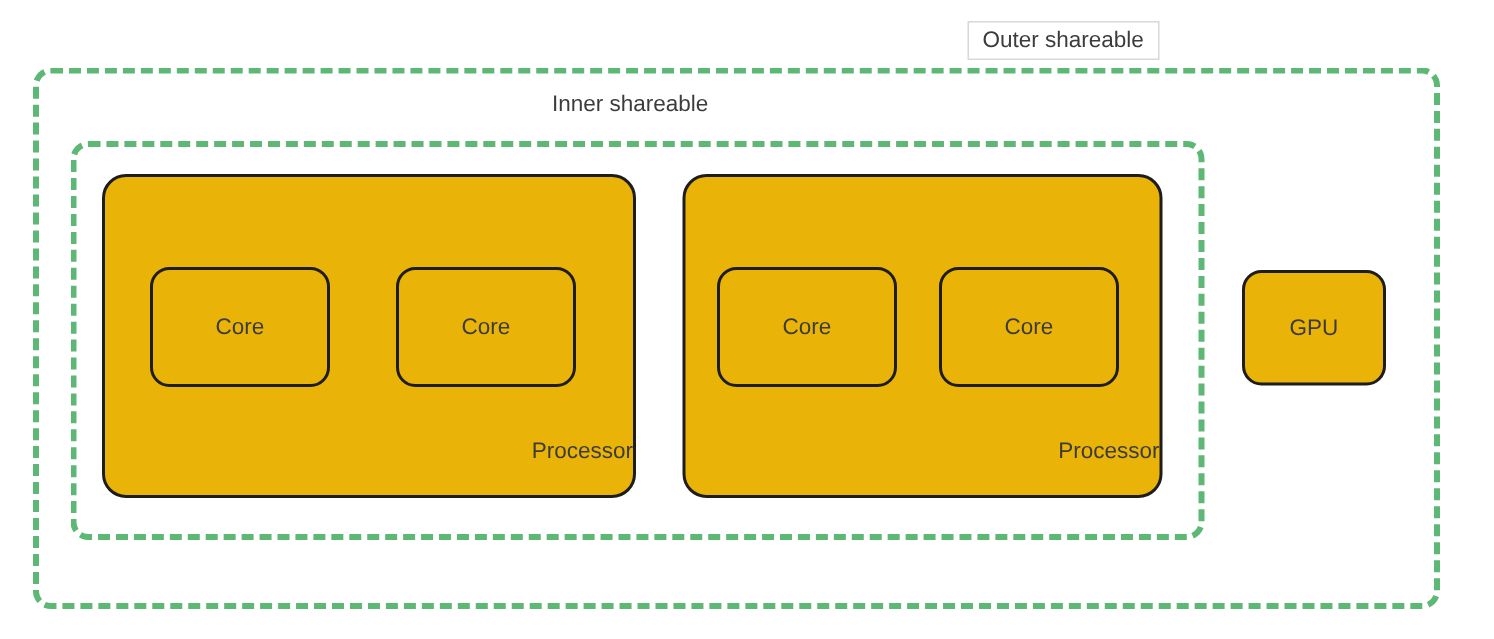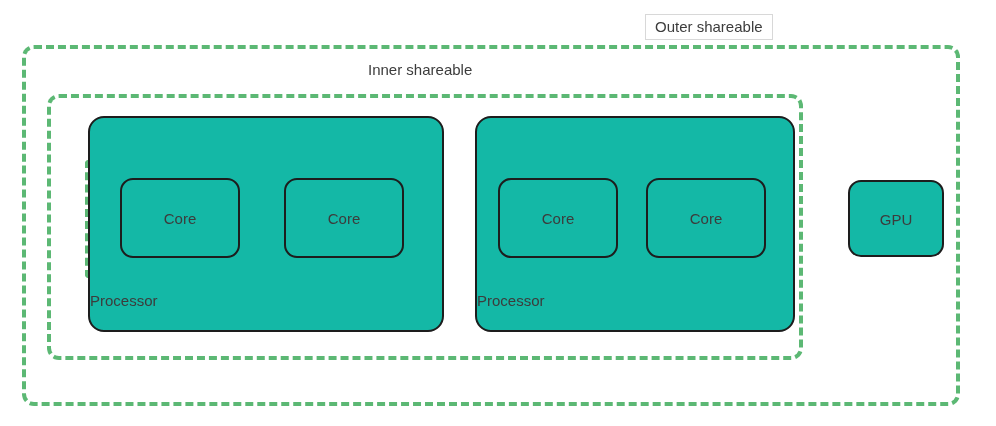--- a/index.html
+++ b/index.html
@@ -79,24 +79,23 @@
     left: 91px;
     top: 132px;
     background: #ffffff;
     padding: 0 4px;
   }
 
   
   .block {
     position: absolute;
     box-sizing: border-box;
-    background: #14b8a6;
+    background: #eab308;
     border: 2.5px solid #1d1d1d;
     border-radius: 14px;
-    margin-left: 20px;
   }
   .processor-block {
     border-radius: 16px;
   }
   .processor-1 { left: 68px;  top: 116px; width: 356px; height: 216px; }
   .processor-2 { left: 455px; top: 116px; width: 320px; height: 216px; }
 
   .core-block {
     width: 120px;
     height: 80px;
@@ -128,21 +127,21 @@
   }
 
   
   .processor-caption {
     position: absolute;
     width: 100%;
     left: 0;
     top: auto;
     bottom: 22px;
     transform: none;
-    text-align: left;
+    text-align: right;
     font-size: 15px;
     color: #3c3c3c;
     line-height: 1;
   }
 </style>
 </head>
 <body>
 
 <div id="canvas">
 

